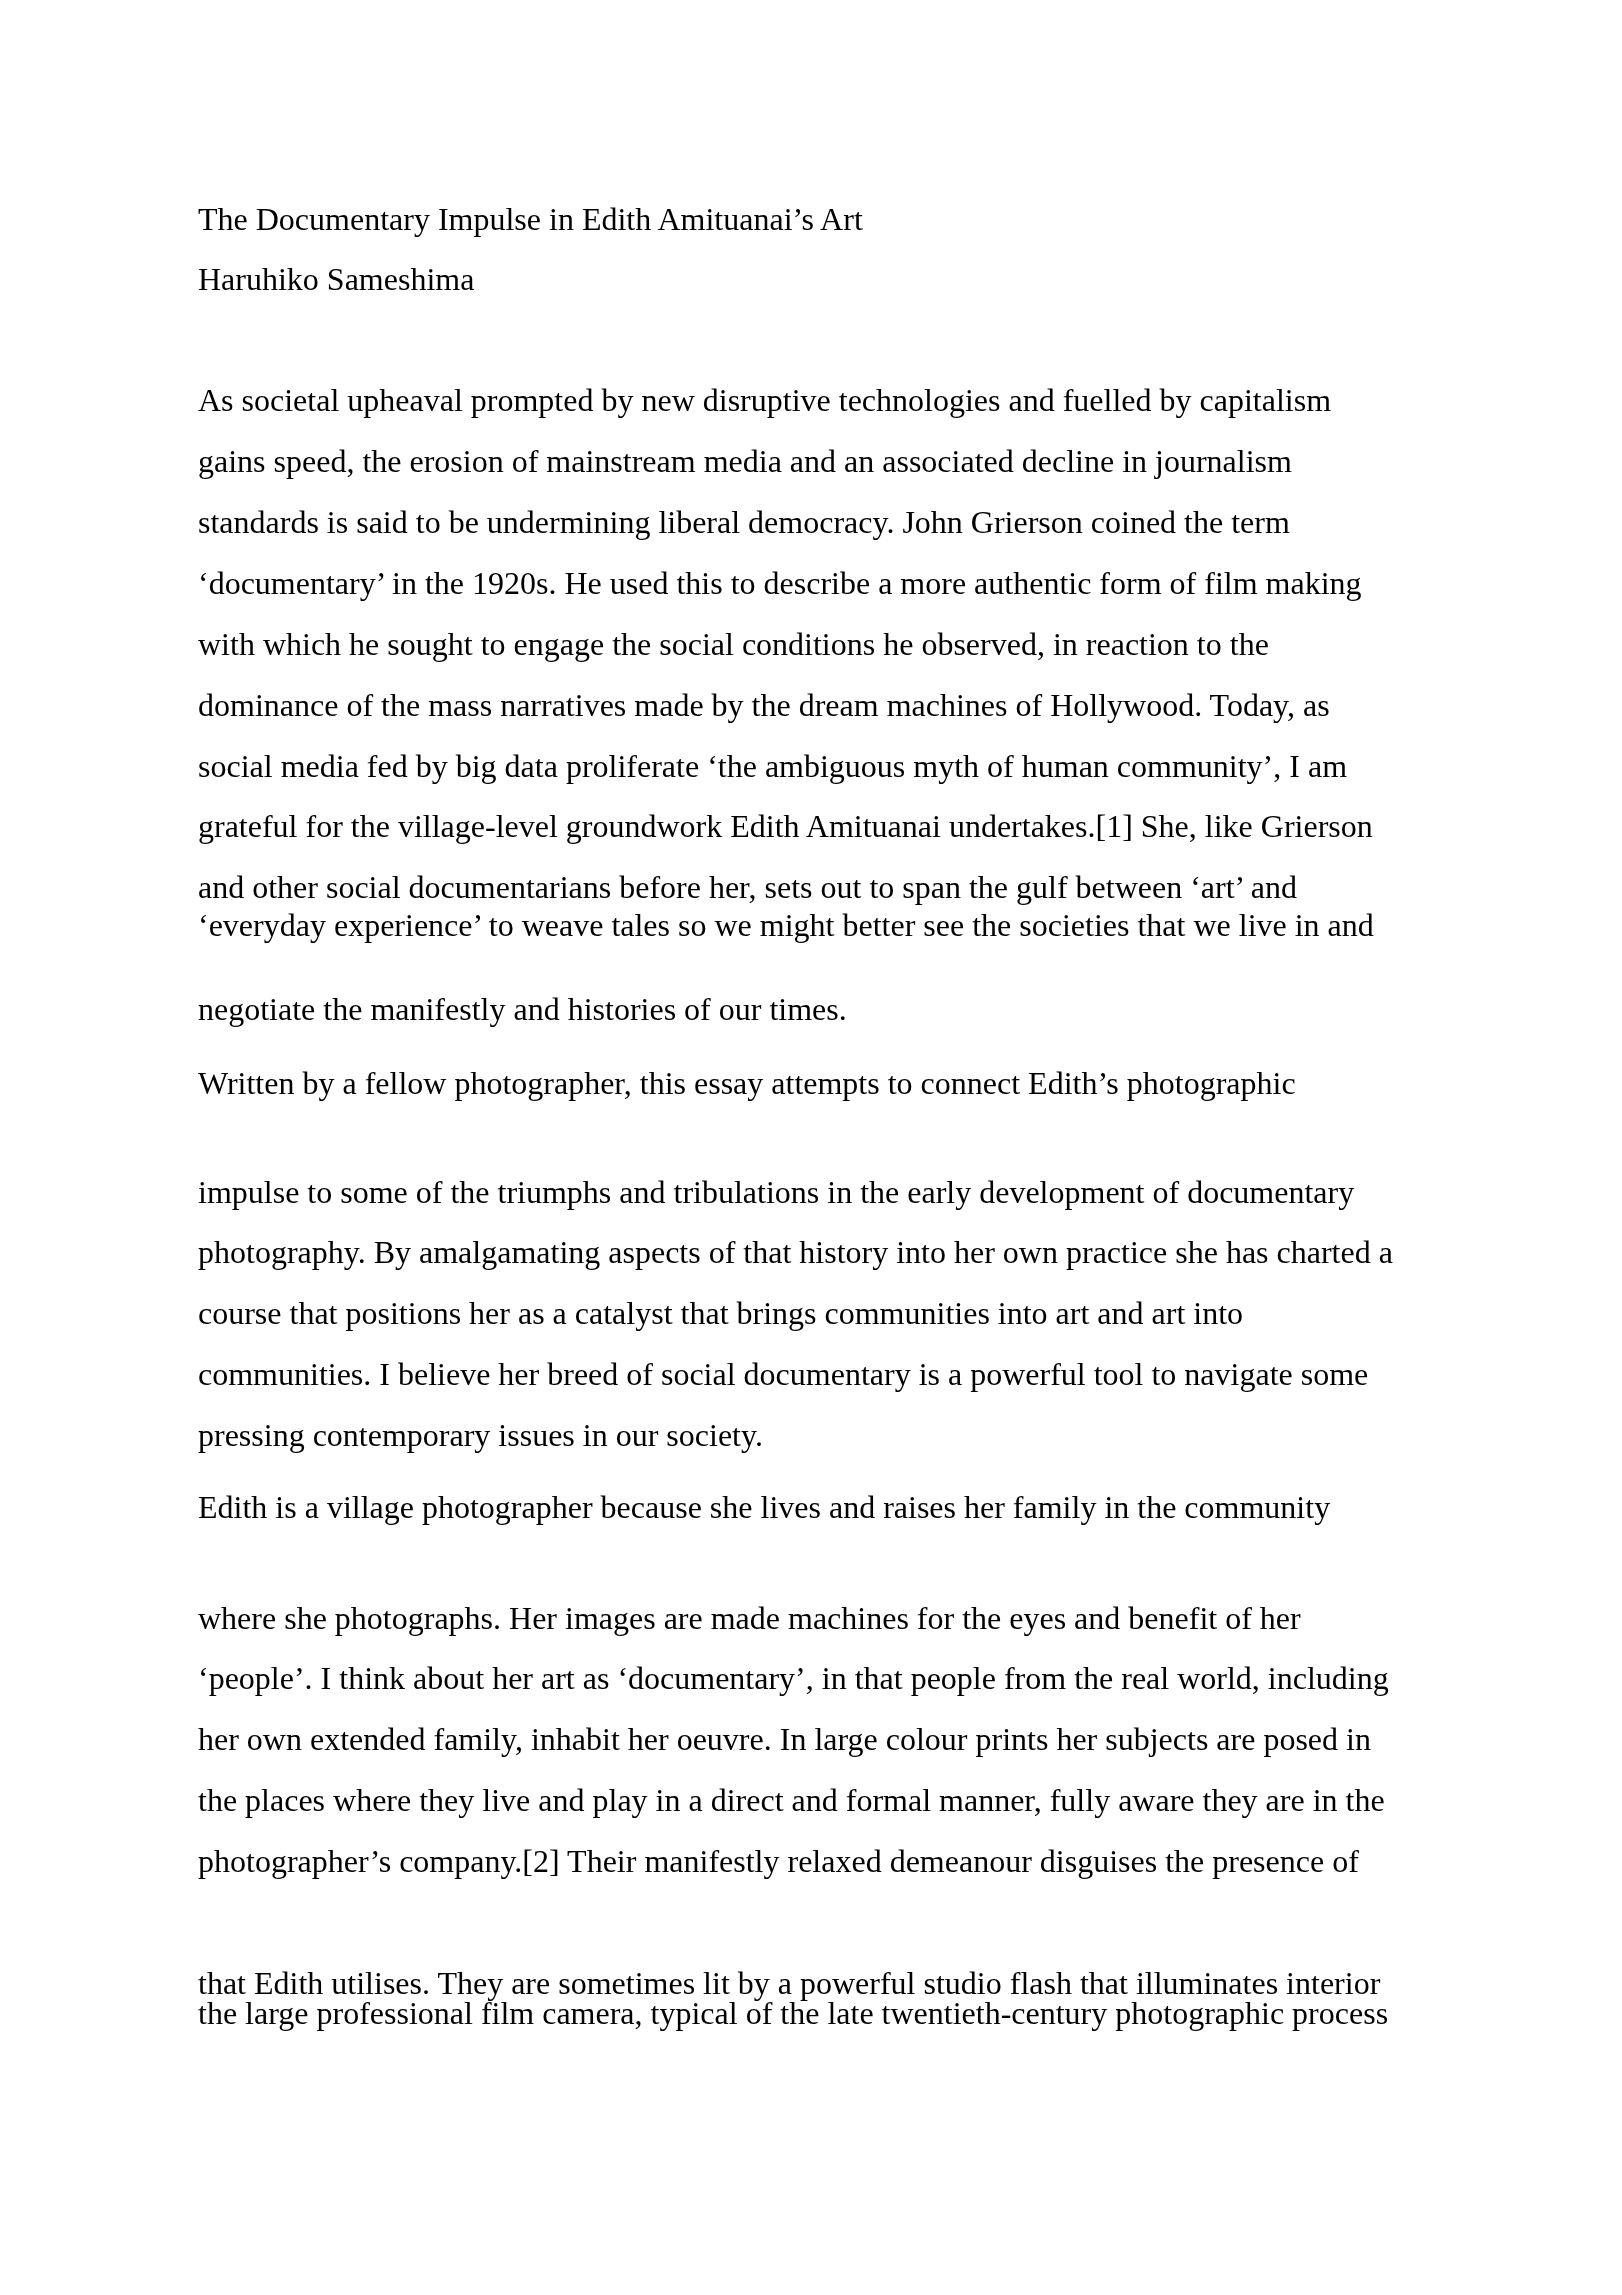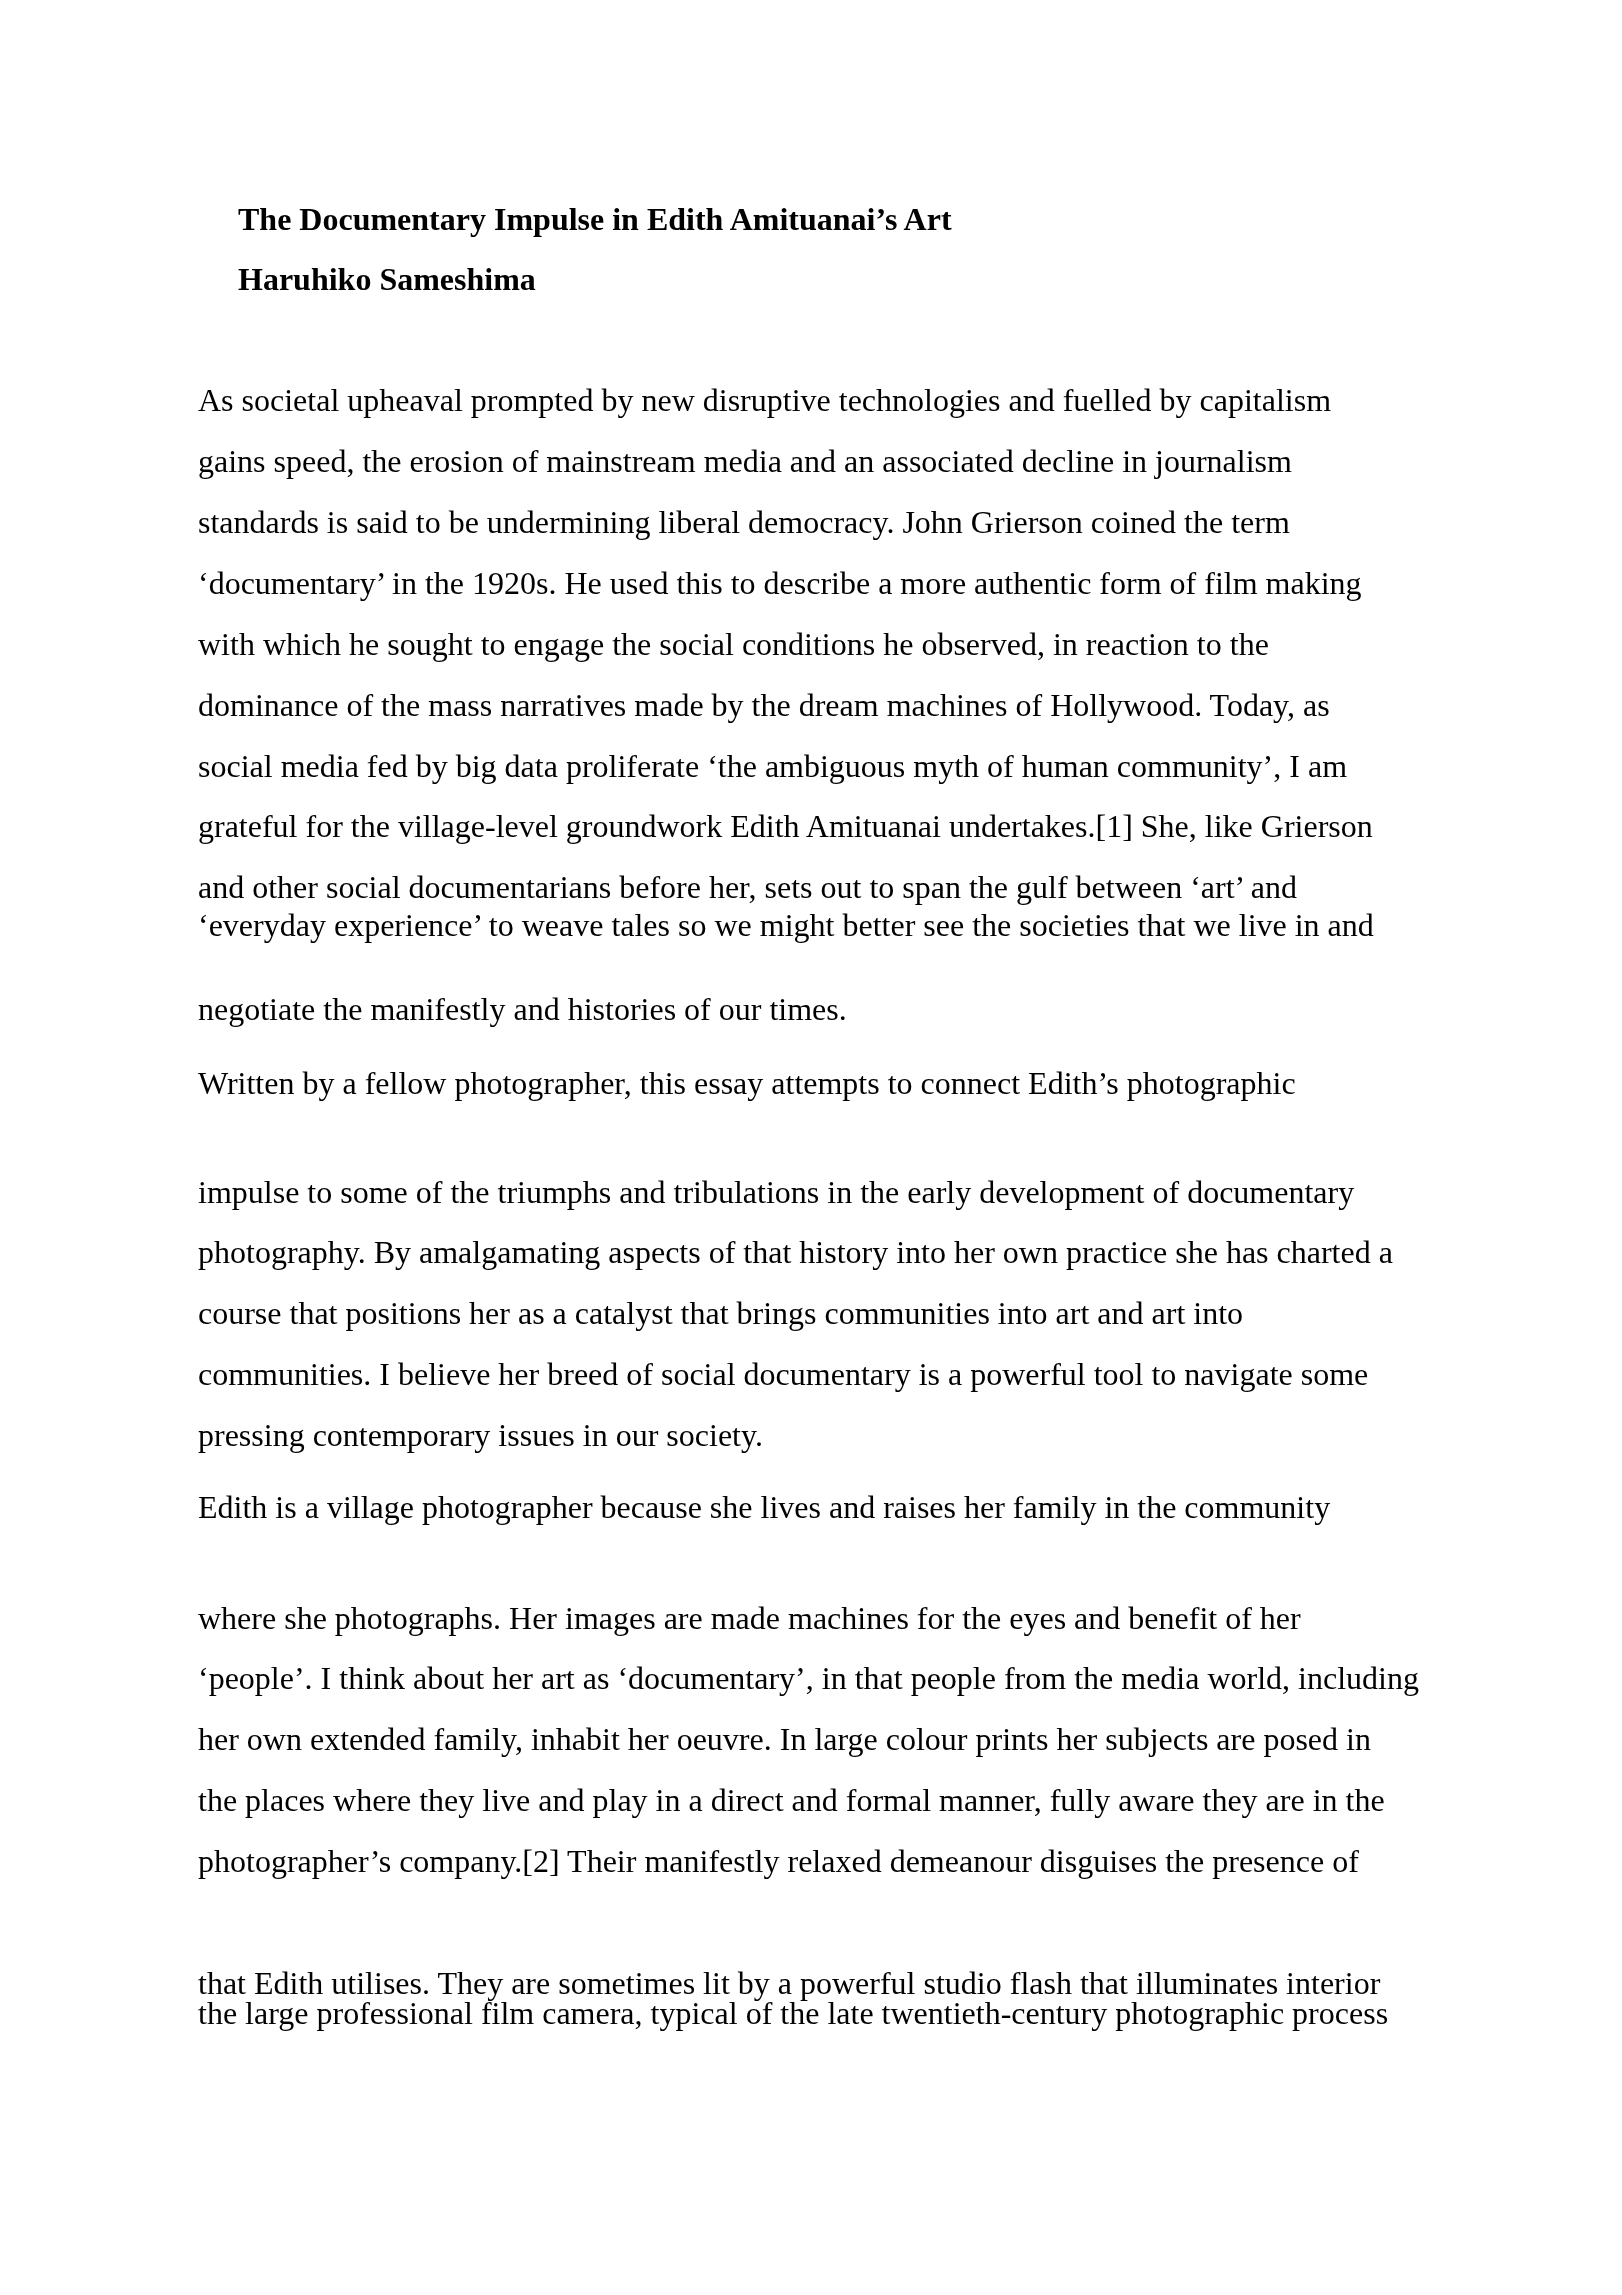--- a/index.html
+++ b/index.html
@@ -22,22 +22,21 @@
     width: 1243px;
   }
   .line {
     position: absolute;
     left: 0;
     white-space: nowrap;
     font-size: 32px;
     line-height: 39px;
   }
   .bold {
-    font-weight: bold;
-    margin-left: 40px;
+    font-weight: normal;
   }
 </style>
 </head>
 <body>
 
 <div class="page">
   <div class="line bold" style="top:200px">The Documentary Impulse in Edith Amituanai’s Art</div>
   <div class="line bold" style="top:260px">Haruhiko Sameshima</div>
 
   <div>
@@ -59,21 +58,21 @@
     <div class="line" style="top:1173px">impulse to some of the triumphs and tribulations in the early development of documentary</div>
     <div class="line" style="top:1233px">photography. By amalgamating aspects of that history into her own practice she has charted a</div>
     <div class="line" style="top:1294px">course that positions her as a catalyst that brings communities into art and art into</div>
     <div class="line" style="top:1355px">communities. I believe her breed of social documentary is a powerful tool to navigate some</div>
     <div class="line" style="top:1416px">pressing contemporary issues in our society.</div>
   </div>
 
   <div>
     <div class="line" style="top:1488px">Edith is a village photographer because she lives and raises her family in the community</div>
     <div class="line" style="top:1599px">where she photographs. Her images are made machines for the eyes and benefit of her</div>
-    <div class="line" style="top:1659px">‘people’. I think about her art as ‘documentary’, in that people from the media world, including</div>
+    <div class="line" style="top:1659px">‘people’. I think about her art as ‘documentary’, in that people from the real world, including</div>
     <div class="line" style="top:1720px">her own extended family, inhabit her oeuvre. In large colour prints her subjects are posed in</div>
     <div class="line" style="top:1781px">the places where they live and play in a direct and formal manner, fully aware they are in the</div>
     <div class="line" style="top:1842px">photographer’s company.[2] Their manifestly relaxed demeanour disguises the presence of</div>
     <div class="line" style="top:1994px">the large professional film camera, typical of the late twentieth-century photographic process</div>
     <div class="line" style="top:1964px">that Edith utilises. They are sometimes lit by a powerful studio flash that illuminates interior</div>
   </div>
 </div>
 
 
 </body></html>

